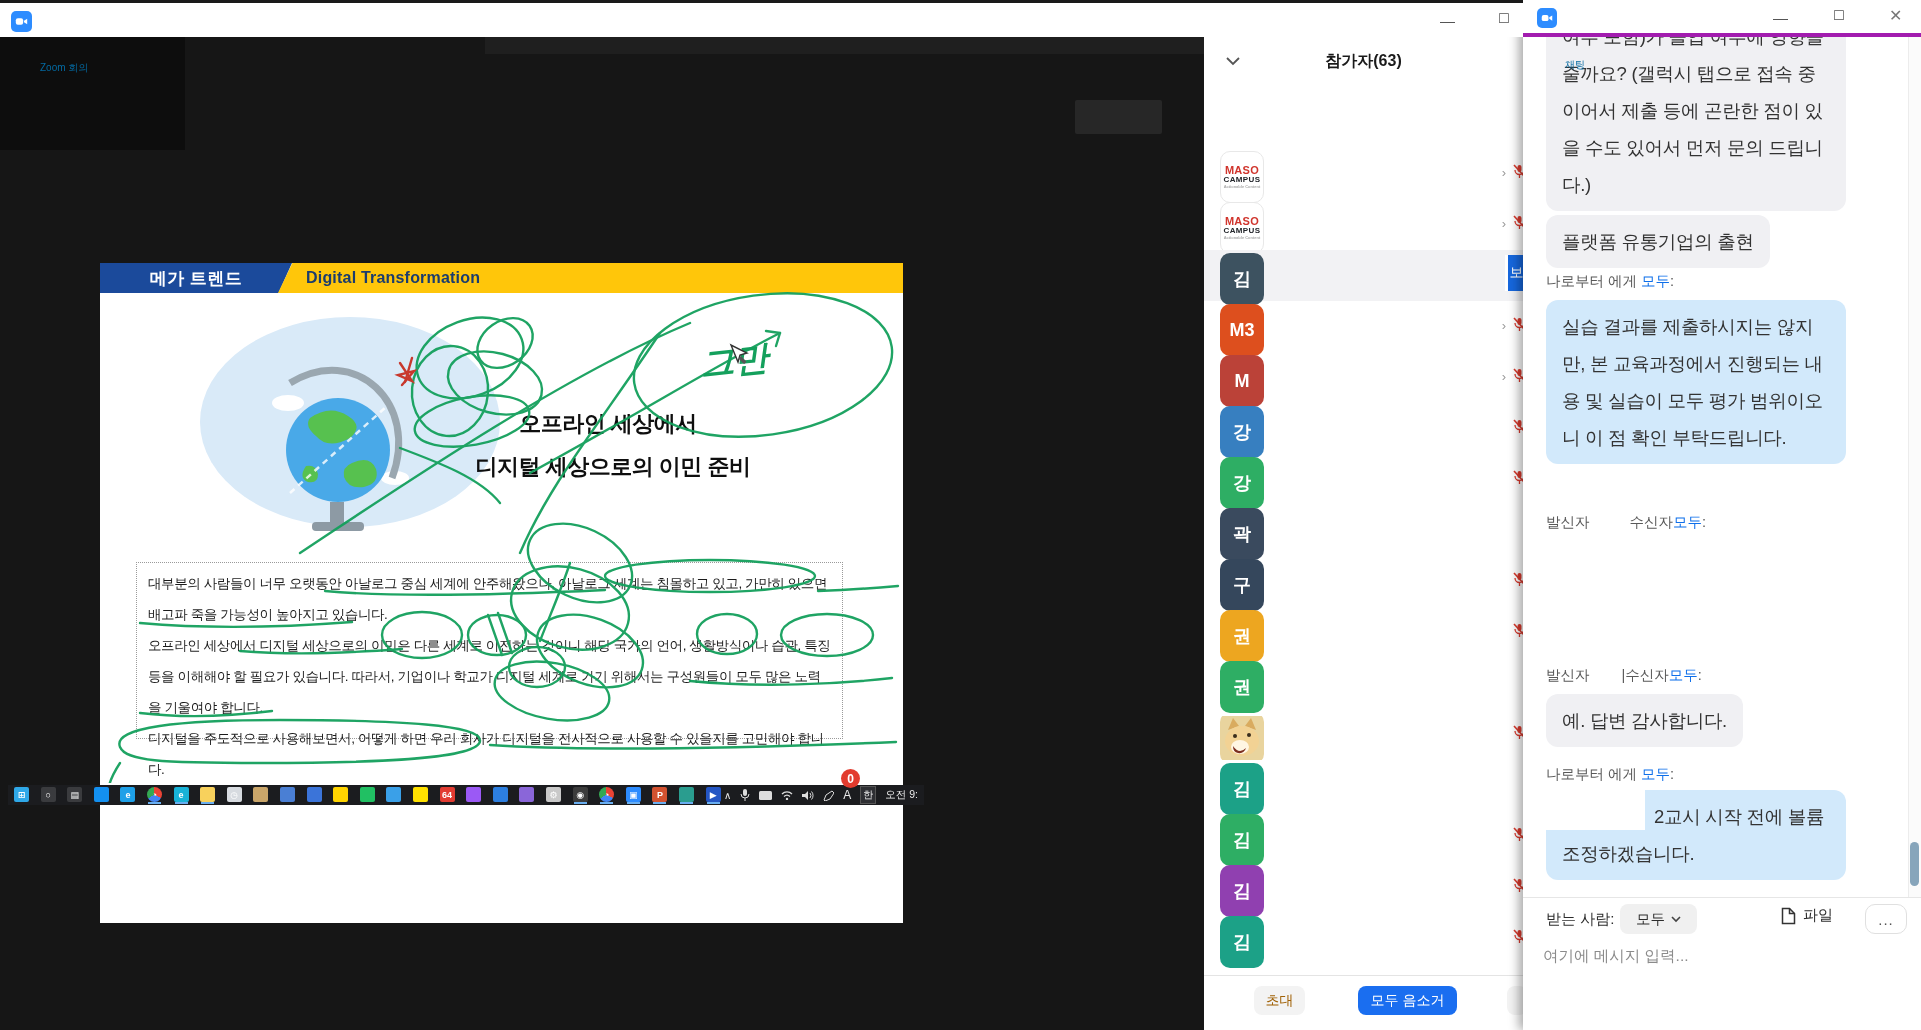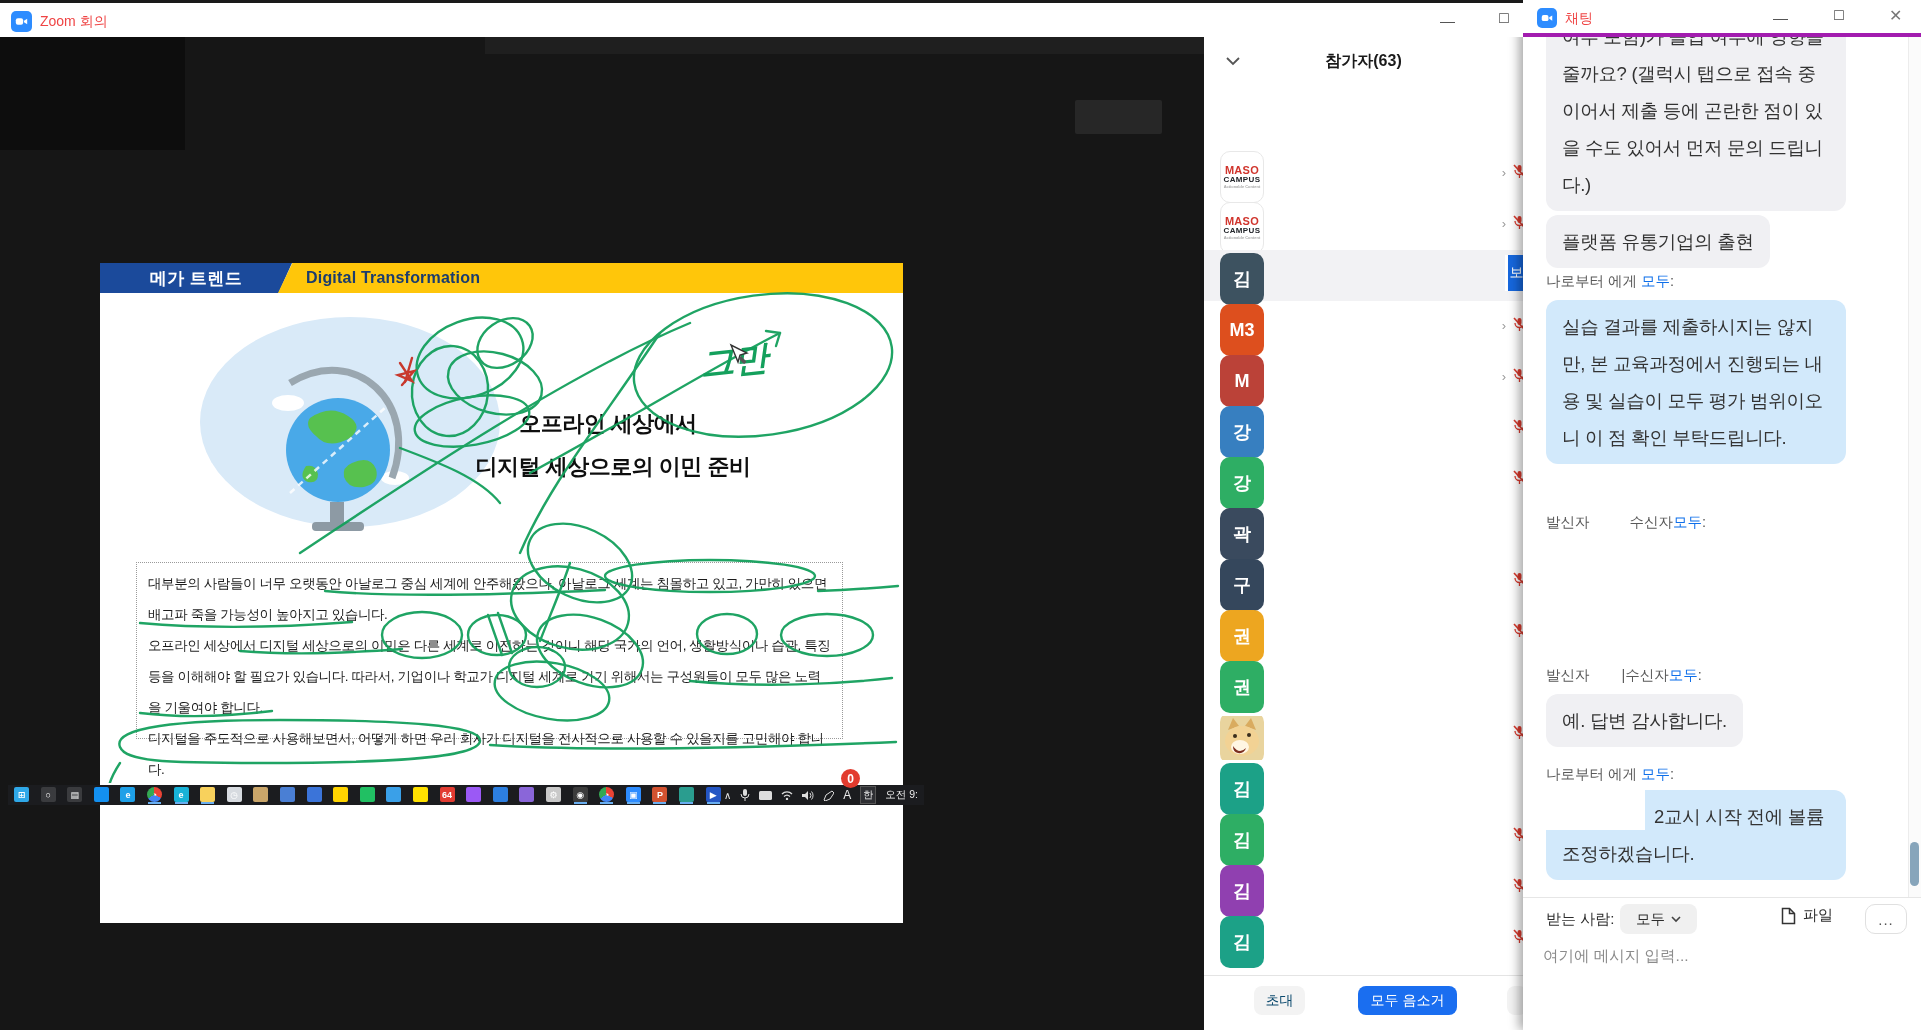--- a/index.html
+++ b/index.html
@@ -5,21 +5,21 @@
   html,body{margin:0;padding:0;background:#000;}
   *{box-sizing:border-box;font-family:"Liberation Sans","DejaVu Sans",sans-serif;}
   #stage{position:relative;width:1921px;height:1030px;overflow:hidden;background:#161616;}
   .abs{position:absolute;}
 
   
   #main-window{position:absolute;left:0;top:0;width:1523px;height:1030px;background:#141414;}
   #main-titlebar{position:absolute;left:0;top:0;width:1523px;height:37px;background:#fff;border-top:3px solid #1a1a1a;z-index:40;}
   .app-icon{width:21px;height:21px;border-radius:5px;background:#2d8cff;display:flex;align-items:center;justify-content:center;}
   .win-ctl{color:#555;font-size:15px;line-height:1;cursor:default;}
-  .titlebar-text{font-size:14px;color:#ef4444;}
+  .titlebar-text{font-size:10px;color:#0369a1;margin-top:48px;}
 
   
   #share-area{position:absolute;left:0;top:37px;width:1204px;height:993px;background:#161616;overflow:hidden;}
   #top-strip{position:absolute;left:485px;top:0;width:719px;height:17px;background:#1f1f1f;}
   #video-tile-dark{position:absolute;left:0;top:0;width:185px;height:113px;background:#0d0d0d;}
   #tooltip-box{position:absolute;left:1075px;top:63px;width:87px;height:34px;background:#272727;border-radius:2px;}
 
   
   #slide{position:absolute;left:100px;top:226px;width:803px;height:660px;background:#fff;overflow:hidden;}
   #banner-blue{position:absolute;left:0;top:0;width:192px;height:30px;background:#1b4a9b;clip-path:polygon(0 0,100% 0,93% 100%,0 100%);display:flex;align-items:center;justify-content:center;}
@@ -52,21 +52,21 @@
   .avatar{position:absolute;left:16px;top:3px;width:44px;height:52px;border-radius:10px;display:flex;align-items:center;justify-content:center;color:#fff;font-weight:bold;font-size:18px;overflow:hidden;}
   .maso{background:#fff;border:1px solid #e8e8e8;flex-direction:column;line-height:1;}
   .maso .m1{color:#d0342c;font-size:11px;font-weight:800;letter-spacing:.3px;}
   .maso .m2{color:#22252a;font-size:8px;font-weight:800;letter-spacing:.4px;}
   .maso .m3{color:#aaa;font-size:4px;margin-top:1px;}
   .p-chev{position:absolute;right:17px;top:17px;color:#9a9a9a;font-size:13px;}
   .p-mic{position:absolute;right:-4px;top:16px;}
   .p-badge{position:absolute;right:-2px;top:5px;width:20px;height:36px;background:#1667dd;color:#fff;font-size:14px;display:flex;align-items:center;justify-content:center;border-left:3px solid #fff;}
   #p-footer{position:absolute;left:0;bottom:0;width:100%;height:55px;border-top:1px solid #e4e4e4;background:#fff;}
   .p-btn{position:absolute;top:10px;height:29px;border-radius:8px;font-size:14px;display:flex;align-items:center;justify-content:center;cursor:default;}
-  #btn-invite{left:50px;width:51px;background:#f3f3f3;color:#0c4a6e;}
+  #btn-invite{left:50px;width:51px;background:#f3f3f3;color:#a16207;}
   #btn-muteall{left:154px;width:99px;background:#1a6ef0;color:#fff;}
   #btn-clip{left:303px;width:20px;background:#f3f3f3;}
 
   
   #chat-window{position:absolute;left:1523px;top:0;width:398px;height:1030px;background:#fff;box-shadow:-4px 0 10px rgba(0,0,0,.35);}
   #chat-titlebar{position:absolute;left:0;top:0;width:100%;height:37px;background:#fff;border-bottom:4px solid #a21caf;z-index:30;}
   #chat-messages{position:absolute;left:0;top:0;width:384px;height:897px;overflow:hidden;z-index:5;}
   .bubble{position:absolute;left:23px;max-width:300px;border-radius:12px;padding:8px 16px;font-size:18.5px;line-height:37px;color:#333;letter-spacing:-0.3px;}
   .bubble.gray{background:#f0f0f3;}
   .bubble.blue{background:#d2e9fb;}

